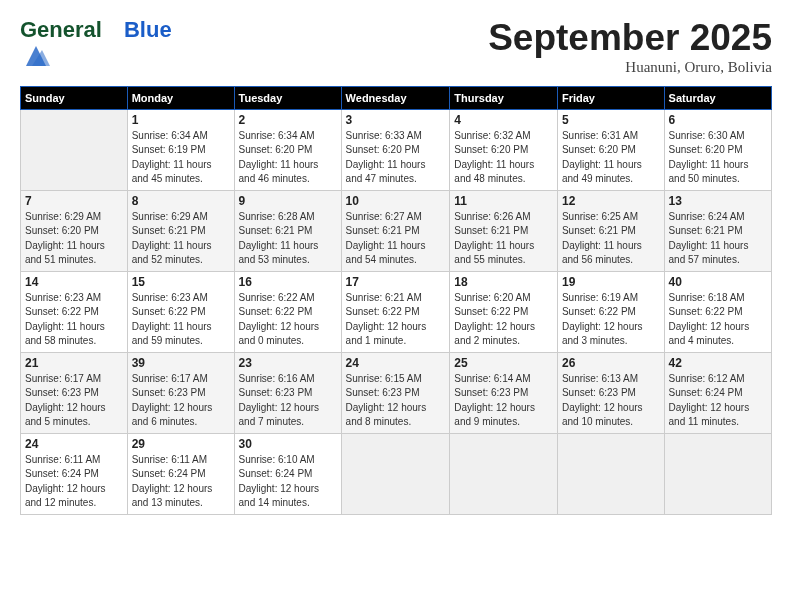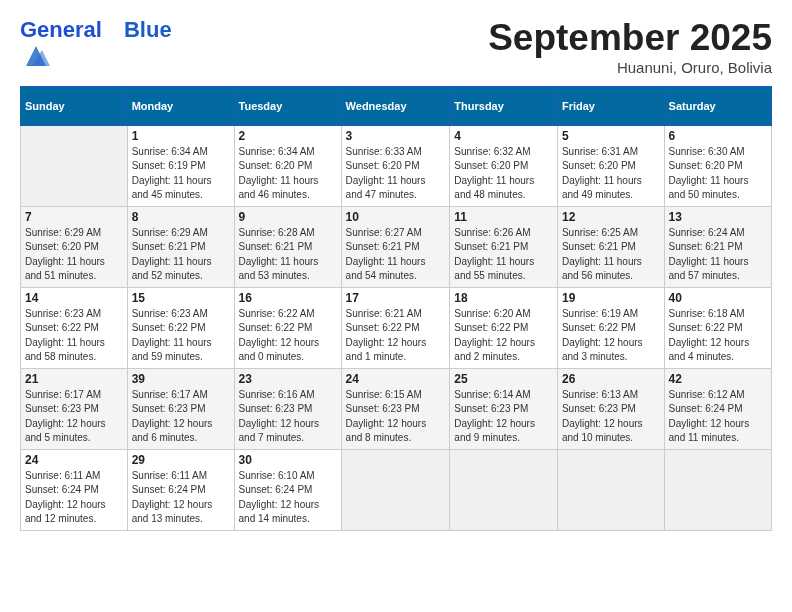--- a/index.html
+++ b/index.html
@@ -24,49 +24,50 @@
     }
     .logo {
       display: flex;
       align-items: center;
     }
     .logo-text {
       font-size: 22px;
       font-weight: bold;
       line-height: 1.1;
     }
-    .logo-general { color: #1d4ed8; }
+    .logo-general { color: #14532d; }
     .logo-blue { color: #1a5dc8; padding-left: 22px; }
     .logo-icon {
       width: 28px;
       height: 28px;
       margin-left: 2px;
     }
     .title-block {
       text-align: right;
     }
     .month-title {
       font-size: 37px;
       font-weight: bold;
       color: #222;
       line-height: 1.1;
     }
     .subtitle {
       font-size: 15px;
       color: #444;
+      font-family: Liberation Serif, serif;
     }
     table {
       width: 100%;
       border-collapse: collapse;
       font-size: 10px;
     }
     thead tr th {
-      background: #0369a1;
+      background: #000000;
       color: #fff;
-      padding: 13px 4px;
+      padding: 5px 4px;
       text-align: left;
       font-size: 11px;
       font-weight: bold;
       border: 1px solid #1a5ab8;
     }
     tbody tr td {
       border: 1px solid #ccc;
       vertical-align: top;
       padding: 3px 4px;
       height: 75px;

